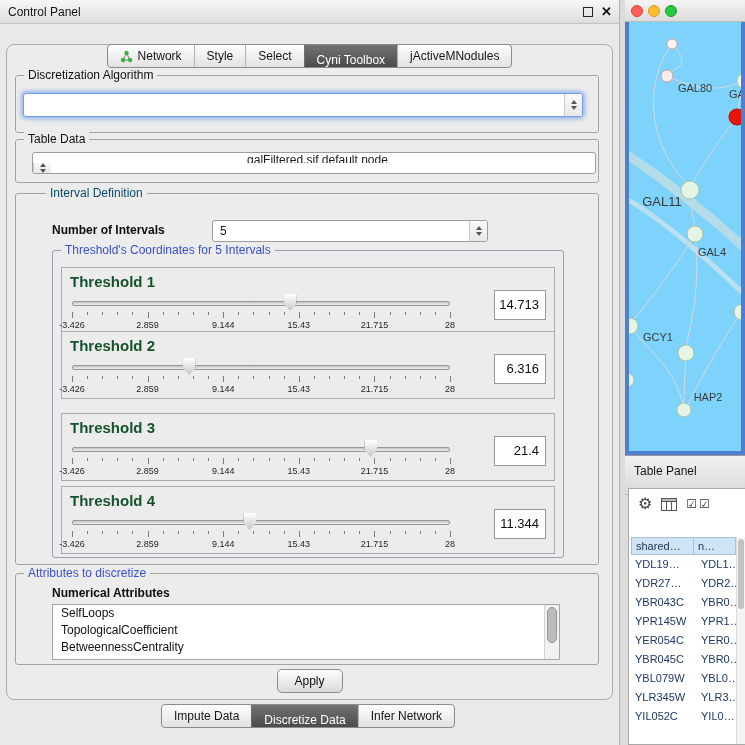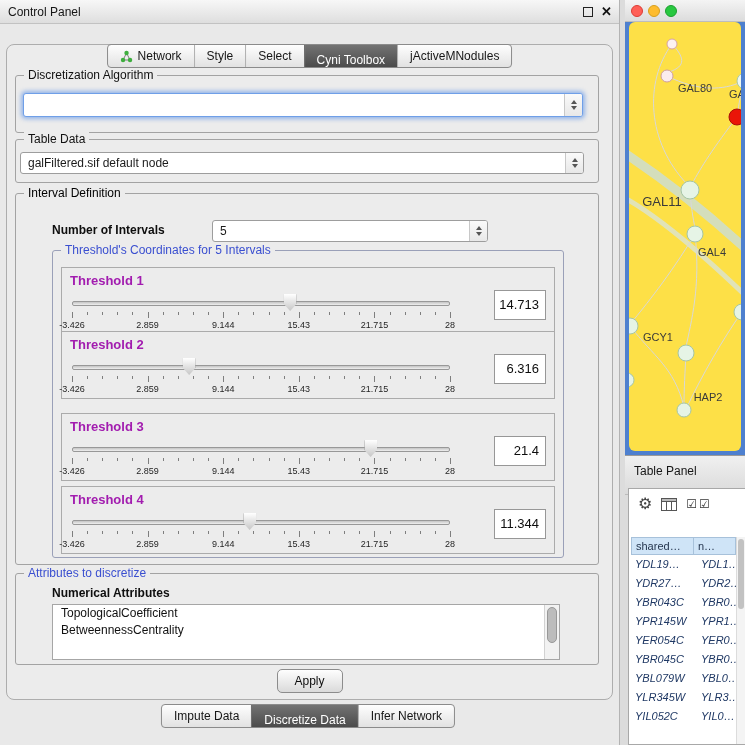--- a/index.html
+++ b/index.html
@@ -17,39 +17,39 @@
   .tabbar.top{top:44px;left:50%;transform:translateX(-50%);z-index:6;}
   .tabbar.bottom{top:704px;left:308px;transform:translateX(-50%);z-index:6;}
   .tab{display:flex;align-items:center;gap:5px;padding:0 12px;font-size:12px;color:#161616;border-left:1px solid #b0b0b0;white-space:nowrap;}
   .tab:first-child{border-left:none;}
   .tab.selected{background:linear-gradient(#737373,#4b4b4b);color:#fff;border-left-color:#6a6a6a;align-items:flex-end;}
 
   .main-panel{position:absolute;left:6px;top:44px;width:607px;height:656px;background:#ececec;border:1px solid #adadad;border-radius:8px;}
 
   .group{position:absolute;border:1px solid #a3a3a3;border-radius:3px;}
   .group-title{position:absolute;top:-8px;left:8px;background:#ececec;padding:0 4px;font-size:12px;color:#111;white-space:nowrap;}
-  .group-title.green{color:#000000;}
+  .group-title.green{color:#0c4a6e;margin-left:22px;}
   .group-title.blue{color:#3a4fd0;}
 
   .combo{position:absolute;background:#fff;border:1px solid #9d9d9d;border-radius:3px;display:flex;align-items:center;overflow:hidden;}
   .combo.focused{border-color:#6f9fe8;box-shadow:0 0 4px 2px rgba(100,150,230,.65);}
   .combo-text{flex:1;padding-left:7px;font-size:12px;color:#1b1b1b;white-space:nowrap;overflow:hidden;}
   .spinner{width:18px;align-self:stretch;border-left:1px solid #c8c8c8;display:flex;flex-direction:column;align-items:center;justify-content:center;gap:2px;background:linear-gradient(#fafafa,#e8e8e8);}
   .arr-up{width:0;height:0;border-left:3.5px solid transparent;border-right:3.5px solid transparent;border-bottom:4.5px solid #555;}
   .arr-down{width:0;height:0;border-left:3.5px solid transparent;border-right:3.5px solid transparent;border-top:4.5px solid #555;}
 
   
   .algo-popup{position:absolute;left:4px;top:40px;width:566px;height:52px;background:#fff;border:1px solid #b4b4b4;box-shadow:0 4px 10px rgba(0,0,0,.3);z-index:10;}
   .popup-placeholder{height:16px;line-height:15px;margin-top:2px;text-align:center;color:#ababab;font-size:12px;}
   .popup-option{height:16px;line-height:16px;padding-left:8px;font-size:12.5px;color:#0d0d0d;}
   .popup-option.bold{font-weight:bold;}
 
   
   .threshold-panel{position:absolute;left:8px;width:494px;height:68px;border:1px solid #ababab;background:#ececec;}
-  .th-label{position:absolute;left:8px;top:5px;font-size:13px;font-weight:bold;color:#a21caf;}
+  .th-label{position:absolute;left:8px;top:5px;font-size:15px;font-weight:bold;color:#14532d;}
   .slider{position:absolute;left:10px;top:24px;width:378px;height:40px;}
   .slider-track{position:absolute;left:0;right:0;top:9px;height:5px;background:linear-gradient(#c4c4c4,#efefef);border:1px solid #989898;border-radius:2px;}
   .slider-thumb{position:absolute;top:2px;width:13px;height:17px;transform:translateX(-50%);background:linear-gradient(#ffffff,#c6c6c6);clip-path:polygon(0 0,100% 0,100% 58%,50% 100%,0 58%);filter:drop-shadow(0 0 1px rgba(0,0,0,.7));}
   .tick-strip{position:absolute;left:0;right:0;top:20px;height:7px;}
   .tick{position:absolute;top:0;width:1px;height:3px;background:#7e7e7e;}
   .tick.major{height:6px;}
   .tick-labels{position:absolute;left:0;right:0;top:28px;height:10px;}
   .tick-label{position:absolute;transform:translateX(-50%);font-size:9px;color:#1f1f1f;white-space:nowrap;}
   .value-box{position:absolute;right:8px;top:22px;width:52px;height:30px;background:#fff;border:1px solid #979797;font-size:13px;color:#0d0d0d;text-align:right;line-height:28px;padding-right:6px;}
 
@@ -65,35 +65,35 @@
   
   .bold-label{position:absolute;font-size:12px;font-weight:bold;color:#0e0e0e;white-space:nowrap;}
 
   
   .network-window{position:absolute;left:625px;top:0;width:120px;height:455px;background:#4e80cf;}
   .nw-titlebar{position:absolute;top:0;left:0;right:0;height:22px;background:linear-gradient(#f4f4f4,#dcdcdc);border-bottom:1px solid #bdbdbd;}
   .traffic{position:absolute;top:5px;width:12px;height:12px;border-radius:50%;}
   .traffic.red{left:6px;background:#ff5f57;border:1px solid #dd3c35;}
   .traffic.yellow{left:23px;background:#febc2e;border:1px solid #d79f1e;}
   .traffic.green{left:40px;background:#28c840;border:1px solid #1d9f30;}
-  .nw-canvas{position:absolute;left:4px;right:4px;top:22px;bottom:4px;background:#fde047;overflow:hidden;border-radius:6px;}
+  .nw-canvas{position:absolute;left:4px;right:4px;top:22px;bottom:4px;background:#7dd3fc;overflow:hidden;}
 
   .table-panel-header{position:absolute;left:625px;top:455px;width:120px;height:40px;background:linear-gradient(#f0f0f0,#dadada);border-top:1px solid #9a9a9a;border-bottom:1px solid #bcbcbc;}
   .tp-title{position:absolute;left:9px;top:0;line-height:30px;font-size:12px;color:#161616;}
   .table-window{position:absolute;left:628px;top:488px;width:117px;height:257px;background:#fff;border:1px solid #a8a8a8;border-right:none;}
   .tp-toolbar{position:absolute;left:0;right:0;top:0;height:30px;display:flex;align-items:center;gap:9px;padding-left:9px;background:#fff;}
   .gear-glyph{font-size:16px;color:#444;line-height:1;}
   .cb-glyph{font-size:12px;color:#333;line-height:1;letter-spacing:2px;}
   .tp-grid{position:absolute;left:2px;right:9px;top:48px;bottom:0;overflow:hidden;font-size:11px;}
   .thead{display:flex;height:18px;}
   .thcell{background:#cfe4f7;border:1px solid #a7c1da;border-left:none;line-height:16px;padding-left:4px;color:#25364f;overflow:hidden;white-space:nowrap;}
   .thcell.c0{width:63px;border-left:1px solid #a7c1da;}
   .thcell.c1{flex:1;}
   .trow{display:flex;height:19px;}
-  .tcell{line-height:19px;padding-left:4px;color:#1f3864;overflow:hidden;white-space:nowrap;font-style:italic;}
+  .tcell{line-height:19px;padding-left:4px;color:#1f3864;overflow:hidden;white-space:nowrap;}
   .tcell.c0{width:66px;}
   .tcell.c1{flex:1;}
   .tp-scrollbar{position:absolute;right:0;top:48px;bottom:0;width:9px;background:#f4f4f4;border-left:1px solid #dcdcdc;}
   .tp-scroll-thumb{position:absolute;left:1px;right:1px;top:2px;height:70px;background:#c2c2c2;border-radius:4px;}
 </style>
 </head>
 <body>
 
 <div id="root">
 
@@ -140,21 +140,21 @@
         <span class="combo-text"></span>
         <span class="spinner">
             <span class="arr-up"></span>
             <span class="arr-down"></span>
           </span>
       </div>
 
 
       <div class="group" style="left:8px;top:94px;width:584px;height:44px;">
         <span class="group-title">Table Data</span>
-        <div class="combo" style="left:4px;top:12px;width:564px;height:22px;">
+        <div class="combo" style="left:16px;top:12px;width:564px;height:22px;flex-direction:column;">
           <span class="combo-text">galFiltered.sif default node</span>
           <span class="spinner">
               <span class="arr-up"></span>
               <span class="arr-down"></span>
             </span>
         </div>
       </div>
 
       <div class="group" style="left:8px;top:148px;width:584px;height:372px;">
         <span class="group-title green">Interval Definition</span>
@@ -351,20 +351,21 @@
             <div class="value-box">11.344</div>
           </div>
         </div>
       </div>
 
       <div class="group" style="left:8px;top:528px;width:584px;height:92px;">
         <span class="group-title blue">Attributes to discretize</span>
         <span class="attr-title">Numerical Attributes</span>
         <div class="attr-list">
           <div id="attr-items">
+              <div class="attr-item">SelfLoops</div>
               <div class="attr-item">TopologicalCoefficient</div>
               <div class="attr-item">BetweennessCentrality</div>
             </div>
           <div class="attr-scrollbar">
             <div class="attr-scroll-thumb"></div>
           </div>
         </div>
       </div>
 
       <div class="apply-btn">Apply</div>

